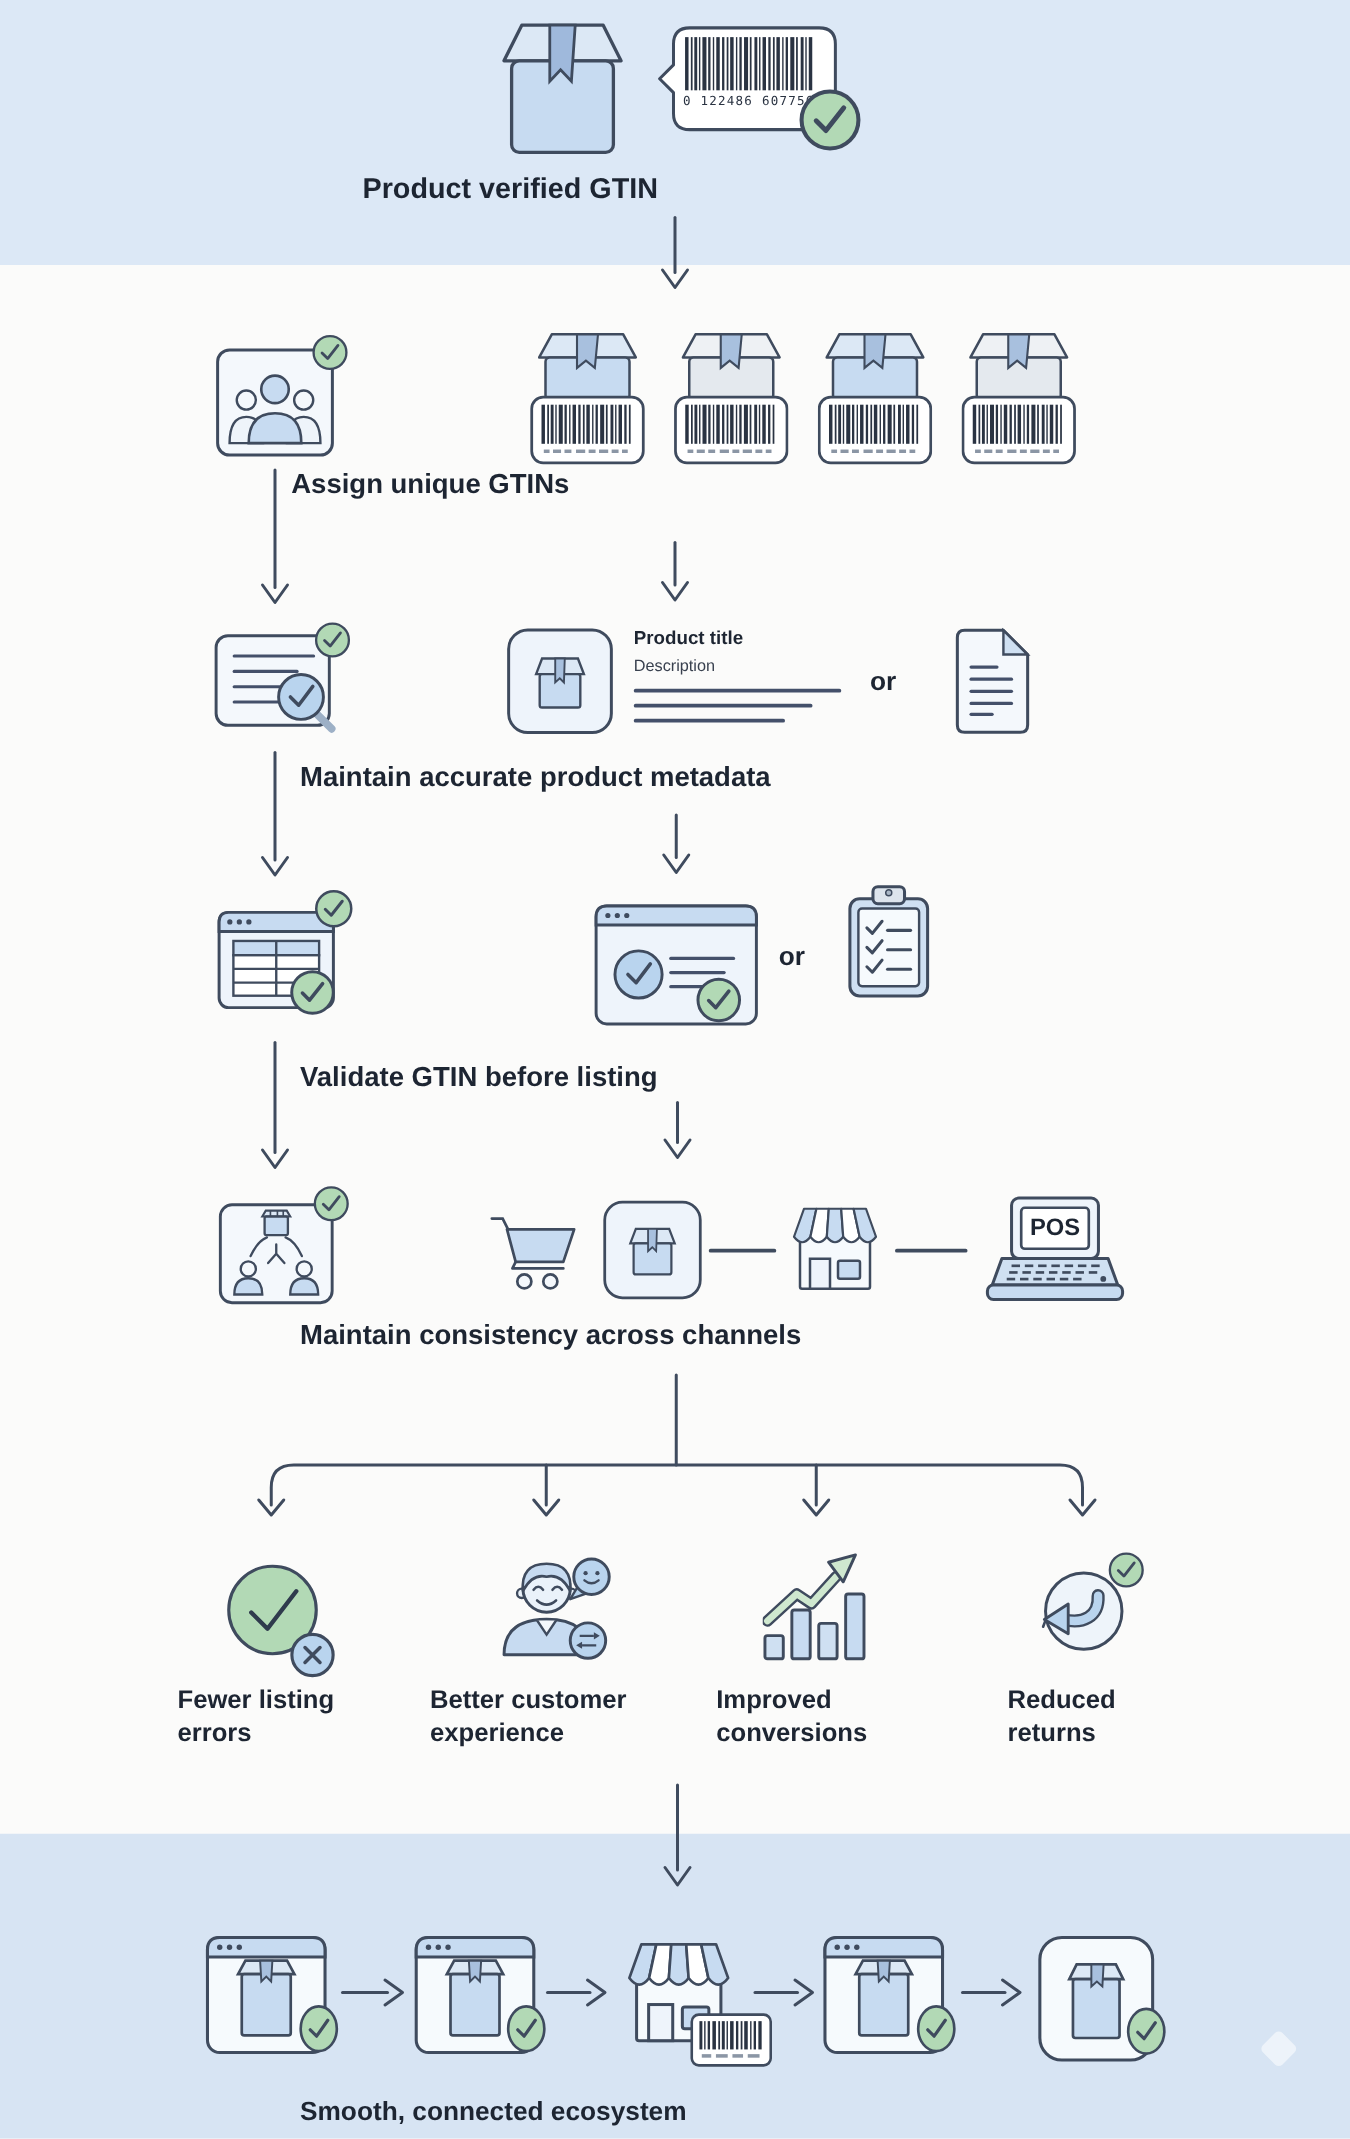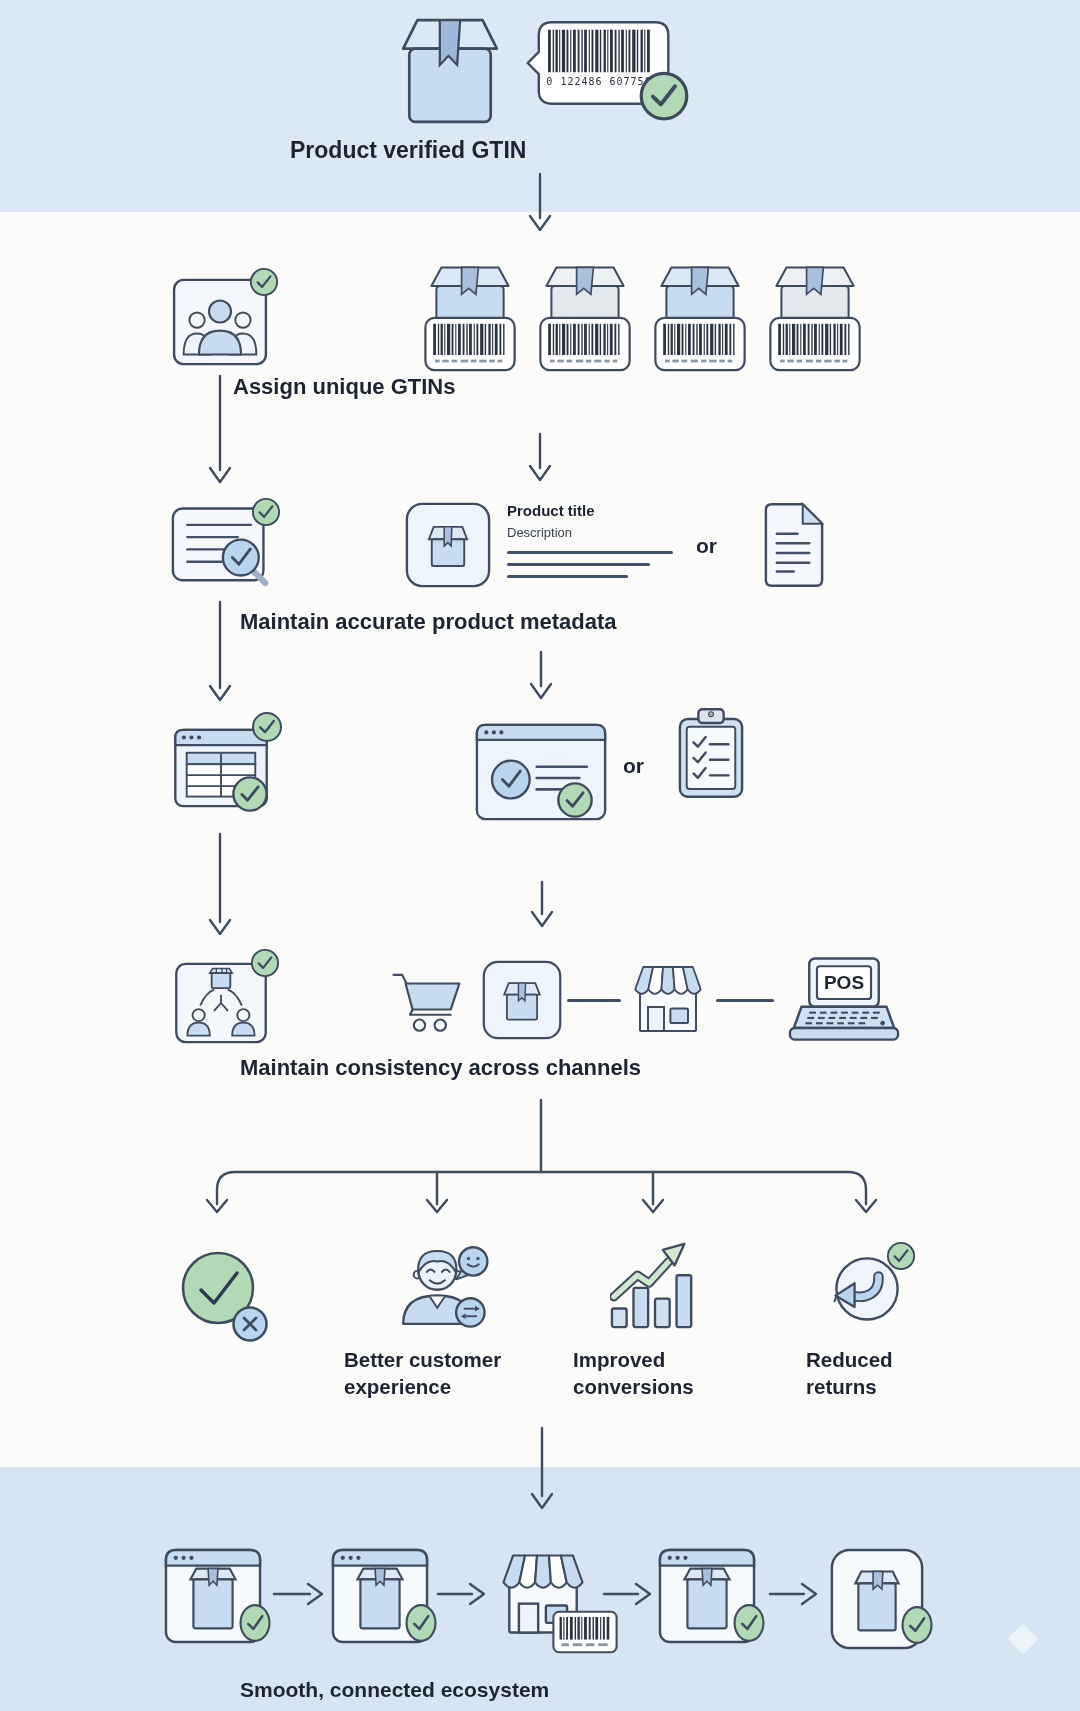--- a/index.html
+++ b/index.html
@@ -488,20 +488,21 @@
   <svg class="abs" style="left:475px;top:722px" width="132" height="100">
       <use href="#sym-vbrowser"></use>
     </svg>
   <svg class="abs" style="left:556px;top:781px" width="38" height="38">
       <use href="#sym-check"></use>
     </svg>
   <div class="or" style="left:623px;top:752px;width:40px">or</div>
   <svg class="abs" style="left:677px;top:706px" width="68" height="96">
       <use href="#sym-clipboard"></use>
     </svg>
+  <div class="lbl h1" style="left:240px;top:848px;width:600px">Validate GTIN before listing</div>
   <svg class="arrow abs" style="left:530px;top:880px" width="24" height="50">
       <path d="M12 2 V34"></path>
       <polyline points="2,32 12,46 22,32"></polyline>
     </svg>
 
   <svg class="abs" style="left:390px;top:960px" width="78" height="80">
       <use href="#sym-cart"></use>
     </svg>
   <svg class="abs" style="left:482px;top:960px" width="80" height="80">
       <use href="#sym-tile"></use>
@@ -537,20 +538,21 @@
   <svg class="abs" style="left:610px;top:1240px" width="90" height="90">
       <use href="#sym-chart"></use>
     </svg>
   <svg class="abs" style="left:824px;top:1244px" width="86" height="86">
       <use href="#sym-return"></use>
     </svg>
   <svg class="abs" style="left:886px;top:1241px" width="30" height="30">
       <use href="#sym-check"></use>
     </svg>
 
+  <div class="lbl two" style="left:142px;top:1346px;width:150px">Fewer listing errors</div>
   <div class="lbl two" style="left:573px;top:1346px;width:160px">Improved conversions</div>
   <div class="lbl two" style="left:344px;top:1346px;width:186px">Better customer experience</div>
   <div class="lbl two" style="left:806px;top:1346px;width:120px">Reduced returns</div>
 
   <svg class="arrow abs" style="left:530px;top:1426px" width="24" height="90">
       <path d="M12 2 V70"></path>
       <polyline points="2,68 12,82 22,68"></polyline>
     </svg>
 
   <svg class="abs" style="left:162px;top:1548px" width="102" height="96">

